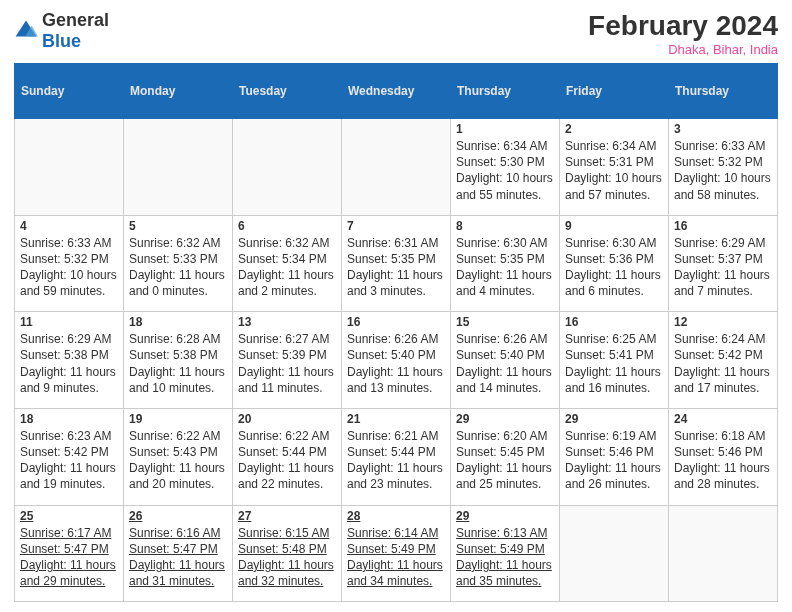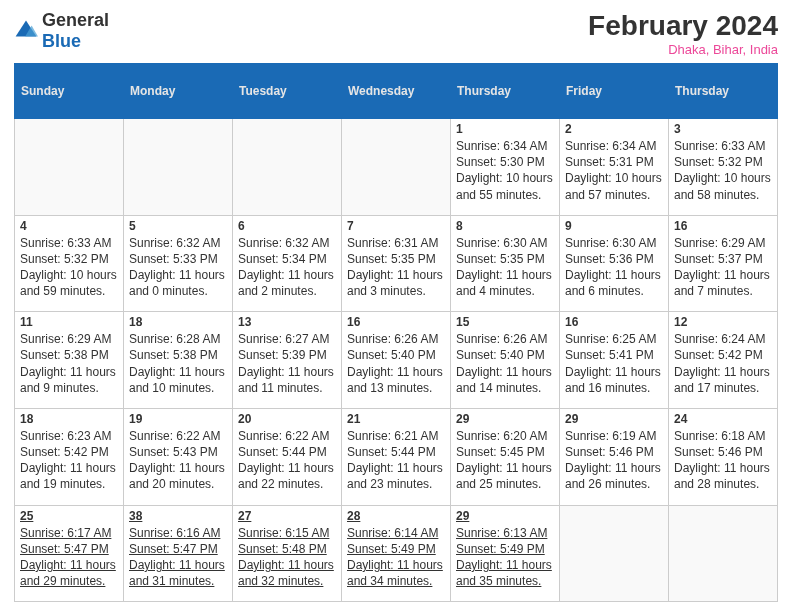--- a/index.html
+++ b/index.html
@@ -242,21 +242,21 @@
             <span class="day-number">24</span>
             <div class="day-info">Sunrise: 6:18 AM<br>Sunset: 5:46 PM<br>Daylight: 11 hours and 28 minutes.</div>
           </td>
         </tr>
         <tr>
           <td>
             <span class="day-number">25</span>
             <div class="day-info">Sunrise: 6:17 AM<br>Sunset: 5:47 PM<br>Daylight: 11 hours and 29 minutes.</div>
           </td>
           <td>
-            <span class="day-number">38</span>
+            <span class="day-number">26</span>
             <div class="day-info">Sunrise: 6:16 AM<br>Sunset: 5:47 PM<br>Daylight: 11 hours and 31 minutes.</div>
           </td>
           <td>
             <span class="day-number">27</span>
             <div class="day-info">Sunrise: 6:15 AM<br>Sunset: 5:48 PM<br>Daylight: 11 hours and 32 minutes.</div>
           </td>
           <td>
             <span class="day-number">28</span>
             <div class="day-info">Sunrise: 6:14 AM<br>Sunset: 5:49 PM<br>Daylight: 11 hours and 34 minutes.</div>
           </td>

